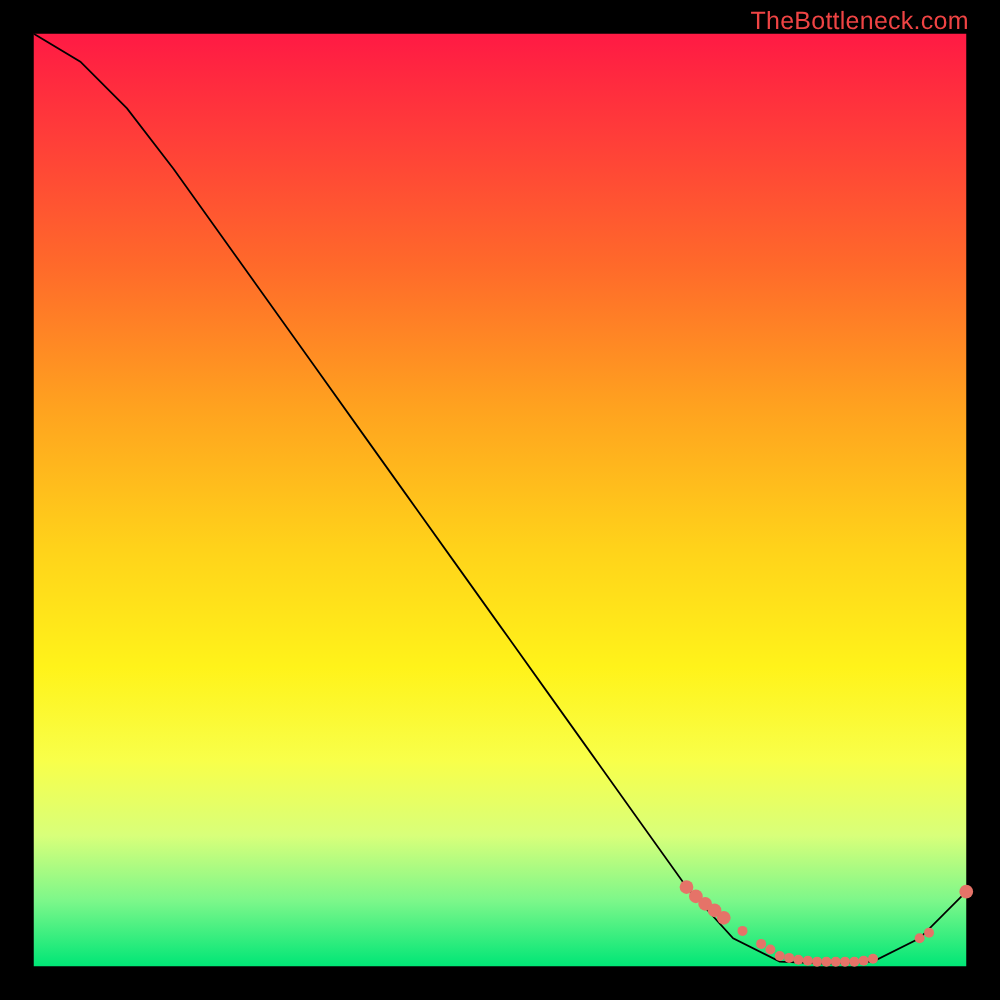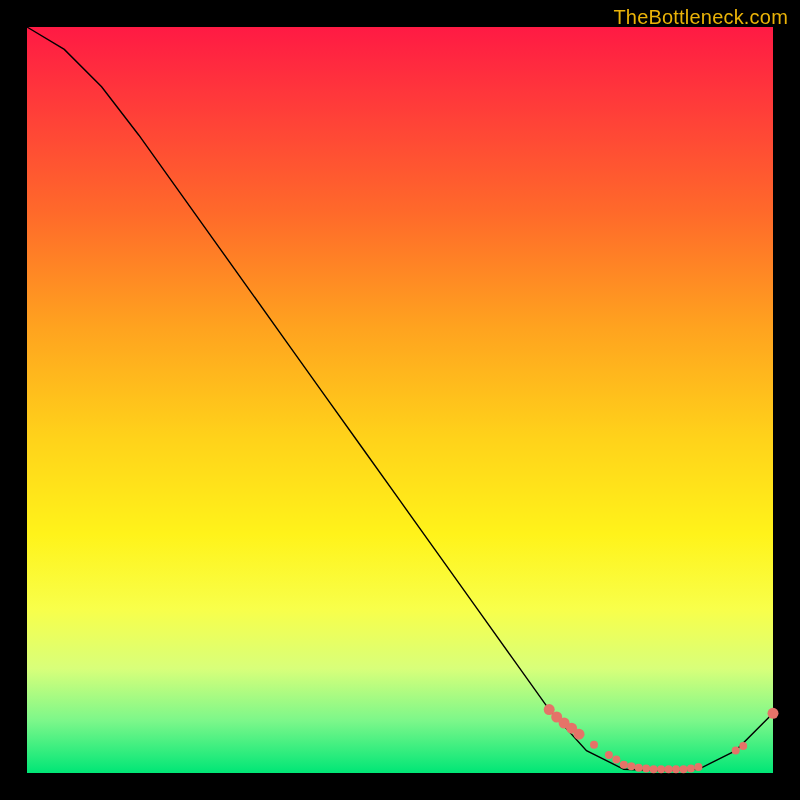--- a/index.html
+++ b/index.html
@@ -22,24 +22,24 @@
       #f8ff4a 78%,
       #d8ff7a 86%,
       #7cf78a 93%,
       #00e676 100%
     );
   }
 
   .watermark {
     position: absolute;
     top: 6px;
-    right: 12px;
+    right: 25px;
     font-size: 20px;
     font-weight: 500;
-    color: #eab308;
+    color: #ef4444;
     letter-spacing: 0.2px;
   }
 
   svg.overlay {
     position: absolute;
     left: 27px;
     top: 27px;
     width: 746px;
     height: 746px;
     overflow: visible;

